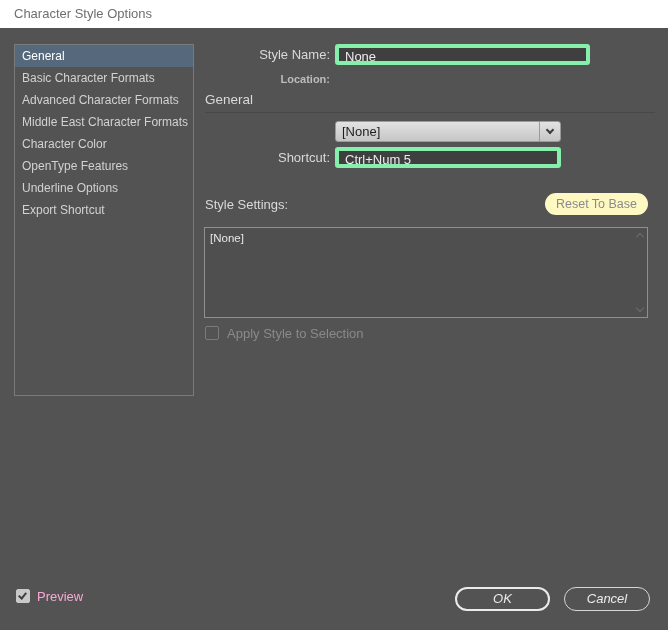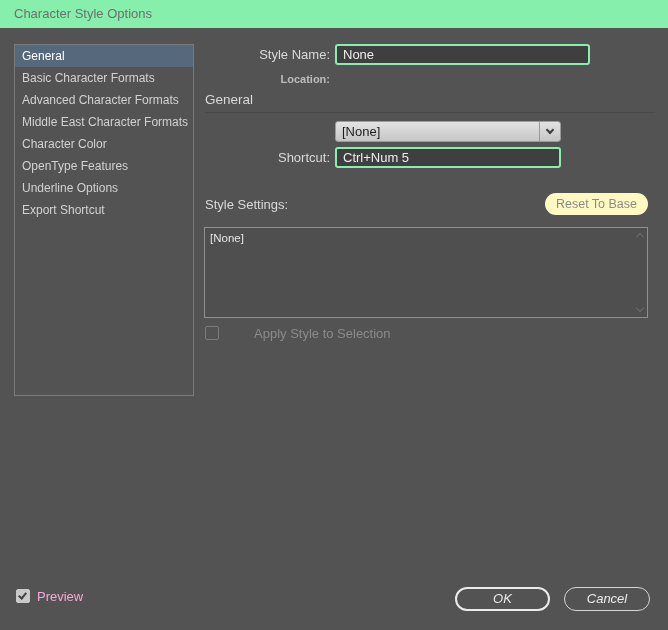--- a/index.html
+++ b/index.html
@@ -2,33 +2,33 @@
 <html><head>
 <meta charset="utf-8">
 <style>
   * { margin:0; padding:0; box-sizing:border-box; }
   html,body { width:668px; height:630px; background:#ffffff; }
   body { font-family:"Liberation Sans","DejaVu Sans",sans-serif; }
 
   .dialog { position:relative; width:668px; height:630px; background:#535353; overflow:hidden; }
 
   
-  .titlebar { position:absolute; top:0; left:0; width:668px; height:28px; background:#86efac; }
+  .titlebar { position:absolute; top:0; left:0; width:668px; height:28px; background:#ffffff; }
   .titlebar .title { position:absolute; left:14px; top:0; line-height:28px; font-size:13px; color:#6f6f6f; }
 
   
   .sidebar { position:absolute; left:14px; top:44px; width:180px; height:352px; border:1px solid #7a7a7a; background:#535353; }
   .side-item { height:22px; line-height:22px; padding-left:7px; font-size:12px; color:#d2d2d2; cursor:default; white-space:nowrap; }
   .side-item.selected { background:#55687c; color:#ffffff; }
 
   
   .row-label { position:absolute; width:140px; text-align:right; font-size:13px; color:#d9d9d9; }
   .small-label { font-size:11px; font-weight:bold; color:#bcbcbc; }
 
-  .text-input { position:absolute; background:#3f3f3f; border:2px solid #86efac; border-radius:3px;
+  .text-input { position:absolute; background:#3f3f3f; border:4px solid #86efac; border-radius:3px;
                 color:#ececec; font-size:13px; line-height:18px; padding:0 6px; white-space:nowrap; overflow:hidden; }
 
   .section-heading { position:absolute; left:205px; top:92px; font-size:13.5px; color:#d9d9d9; }
   .separator { position:absolute; left:205px; top:112px; width:450px; height:1px; background:#616161; border-bottom:1px solid #484848; }
 
   
   .dropdown { position:absolute; left:335px; top:121px; width:226px; height:21px;
               background:linear-gradient(#e2e2e2,#c6c6c6); border:1px solid #9b9b9b; border-radius:3px;
               display:flex; align-items:center; cursor:default; }
   .dropdown .value { flex:1; font-size:13px; color:#1e1e1e; padding-left:6px; line-height:19px; }
@@ -103,21 +103,21 @@
   <div class="row-label" style="left:205px; top:197px; width:auto; text-align:left;">Style Settings:</div>
   <button class="reset-btn" disabled="">Reset To Base</button>
 
   <div class="settings-box">
     <span class="value">[None]</span>
     <span class="sb-chev up"></span>
     <span class="sb-chev down"></span>
   </div>
 
   <span class="checkbox disabled" style="left:205px; top:326px;"></span>
-  <span class="cb-label disabled" style="left:227px; top:326px;margin-left:27px;">Apply Style to Selection</span>
+  <span class="cb-label disabled" style="left:227px; top:326px;">Apply Style to Selection</span>
 
   <span class="checkbox checked" style="left:16px; top:589px;">
     <span class="checkmark"></span>
   </span>
   <span class="cb-label normal" style="left:37px; top:589px;">Preview</span>
 
   <button class="pill-btn primary">OK</button>
   <button class="pill-btn secondary">Cancel</button>
 
 </div>

